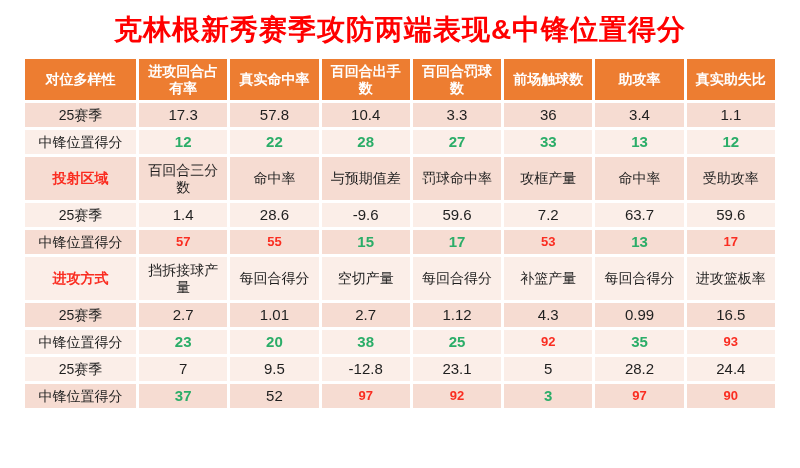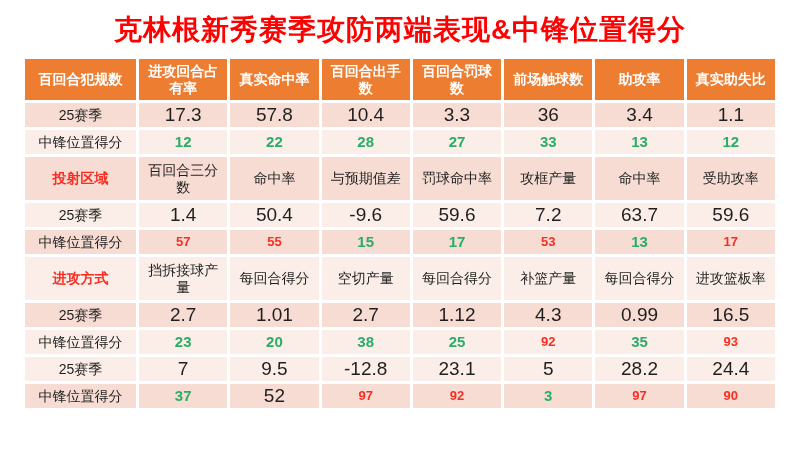--- a/index.html
+++ b/index.html
@@ -42,21 +42,21 @@
     line-height:1.2;
     overflow:hidden;
   }
   tr.kind-header{height:44px;}
   tr.kind-section{height:46px;margin-top:32px;}
   tr.kind-season,tr.kind-percentile{height:27px;}
   tr.shade-header th{background:var(--header-bg);color:var(--header-text);font-weight:bold;font-size:14px;}
   tr.shade-dark td{background:var(--row-dark);}
   tr.shade-light td{background:var(--row-light);}
   .cell-label{font-size:14px;color:var(--text-dark);}
-  .cell-num{font-size:19px;color:var(--text-dark);}
+  .cell-num{font-size:15px;color:var(--text-dark);}
   .cell-green{font-size:15px;color:var(--val-green);font-weight:bold;}
   .cell-red{font-size:13px;color:var(--val-red);font-weight:bold;}
   .cell-section{font-size:14px;color:var(--val-red);font-weight:bold;}
   .cell-metric{font-size:14px;color:var(--text-dark);}
 </style>
 </head>
 <body>
 
 <div class="page-title">克林根新秀赛季攻防两端表现&amp;中锋位置得分</div>
 
@@ -66,21 +66,21 @@
     <col>
       <col>
       <col>
       <col>
       <col>
       <col>
       <col>
   </colgroup>
   <tbody>
       <tr class="kind-header shade-header">
-        <th class="cell-header">百回合犯规数</th>
+        <th class="cell-header">对位多样性</th>
         <th class="cell-header">进攻回合占有率</th>
         <th class="cell-header">真实命中率</th>
         <th class="cell-header">百回合出手数</th>
         <th class="cell-header">百回合罚球数</th>
         <th class="cell-header">前场触球数</th>
         <th class="cell-header">助攻率</th>
         <th class="cell-header">真实助失比</th>
       </tr>
       <tr class="kind-season shade-dark">
         <td class="cell-label">25赛季</td>
@@ -108,21 +108,21 @@
         <td class="cell-metric">命中率</td>
         <td class="cell-metric">与预期值差</td>
         <td class="cell-metric">罚球命中率</td>
         <td class="cell-metric">攻框产量</td>
         <td class="cell-metric">命中率</td>
         <td class="cell-metric">受助攻率</td>
       </tr>
       <tr class="kind-season shade-light">
         <td class="cell-label">25赛季</td>
         <td class="cell-num">1.4</td>
-        <td class="cell-num">50.4</td>
+        <td class="cell-num">28.6</td>
         <td class="cell-num">-9.6</td>
         <td class="cell-num">59.6</td>
         <td class="cell-num">7.2</td>
         <td class="cell-num">63.7</td>
         <td class="cell-num">59.6</td>
       </tr>
       <tr class="kind-percentile shade-dark">
         <td class="cell-label">中锋位置得分</td>
         <td class="cell-red">57</td>
         <td class="cell-red">55</td>

